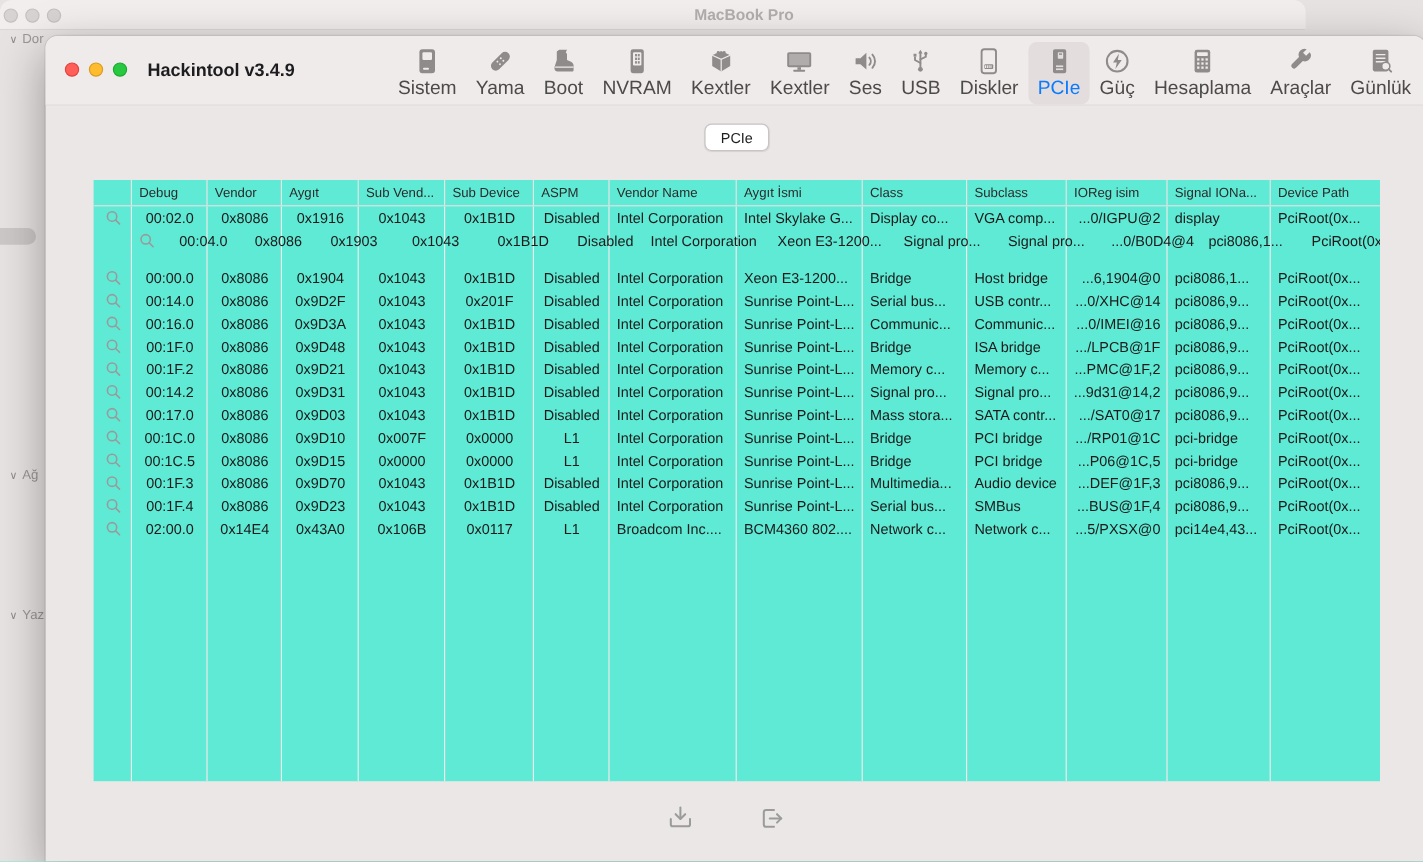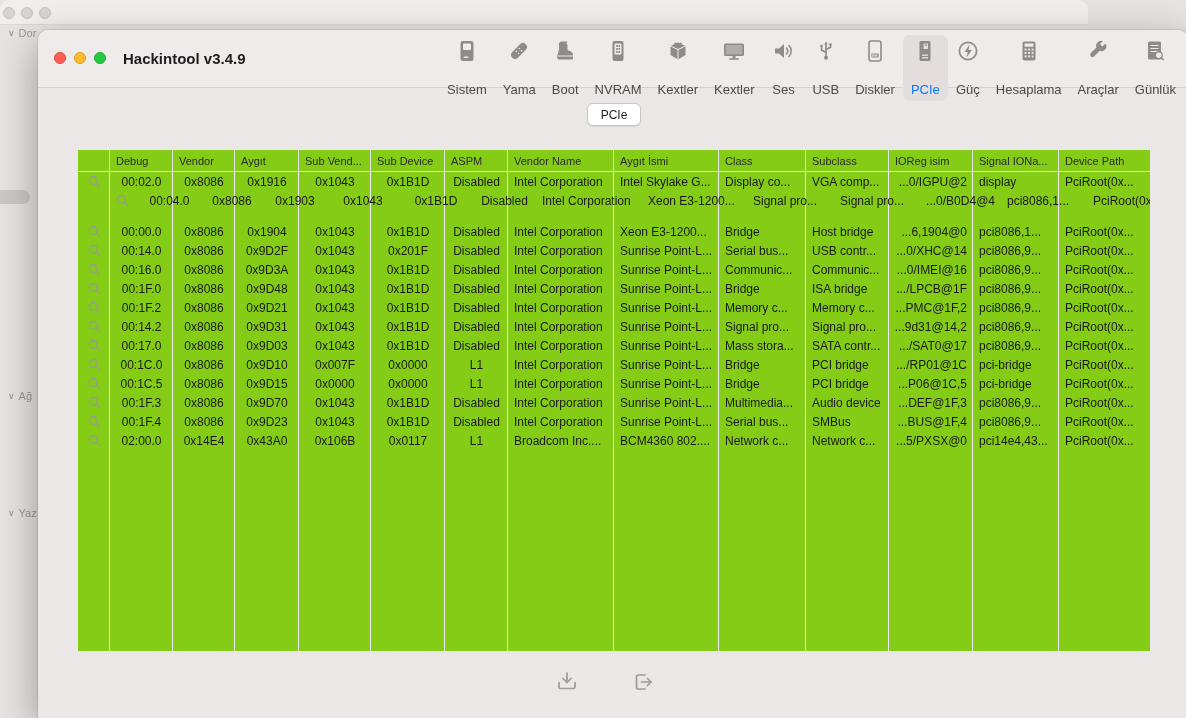--- a/index.html
+++ b/index.html
@@ -54,36 +54,36 @@
   
   .toolbar {
     position:absolute; right:4px; top:5px; height:50px;
     display:flex; align-items:flex-start;
   }
   .tb-item {
     display:flex; flex-direction:column; align-items:center; justify-content:flex-start;
     padding:3px 8px 4px; border-radius:7px; cursor:default;
   }
   .tb-item .tb-icon { height:26px; display:flex; align-items:center; justify-content:center; }
-  .tb-item .tb-label { font-size:13px; color:#4d4a4a; margin-top:18px; white-space:nowrap; }
+  .tb-item .tb-label { font-size:16px; color:#4d4a4a; margin-top:1px; white-space:nowrap; }
   .tb-item.active { background:#e3dddd; }
   .tb-item.active .tb-label { color:#0a7aff; }
 
   
   .tab-btn {
     position:absolute; left:549px; top:73px; width:54px; height:23px;
     background:#ffffff; border:1px solid #c9c5c5; border-radius:6px;
     font-size:12px; color:#1d1d1f; display:flex; align-items:center; justify-content:center;
     box-shadow:0 0.5px 1px rgba(0,0,0,.08);
   }
 
   
   .table {
     position:absolute; left:40px; top:120px; width:1072px; height:501px;
-    background:#84cc16; overflow:hidden;
+    background:#5eead4; overflow:hidden;
   }
   .thead { display:grid; height:22px; border-bottom:1px solid #e2e2e2; }
   .th {
     font-size:11px; color:#2b2b2b; display:flex; align-items:center;
     padding:0 6px; border-right:1px solid #e4e4e4; overflow:hidden; white-space:nowrap;
   }
   .th:last-child { border-right:none; }
   .tbody { position:relative; height:479px; }
   .col-stripe { position:absolute; top:0; bottom:0; width:1px; background:#ebebeb; }
   .tr { display:grid; height:19px; position:relative; }
@@ -105,20 +105,21 @@
   .footer-btn.dl { left:515px; }
   .footer-btn.ex { left:591px; }
 </style>
 </head>
 <body>
 
 <div class="bg-titlebar">
   <span class="bg-light" style="left:3px"></span>
   <span class="bg-light" style="left:21px"></span>
   <span class="bg-light" style="left:39px"></span>
+  <div class="bg-title">MacBook Pro</div>
 </div>
 <div class="bg-side-label" style="top:27px">
   <span class="bg-chevron">∨</span>
   <span>Dor</span>
 </div>
 <div class="bg-pill"></div>
 <div class="bg-side-label" style="top:390px">
   <span class="bg-chevron">∨</span>
   <span>Ağ</span>
 </div>

